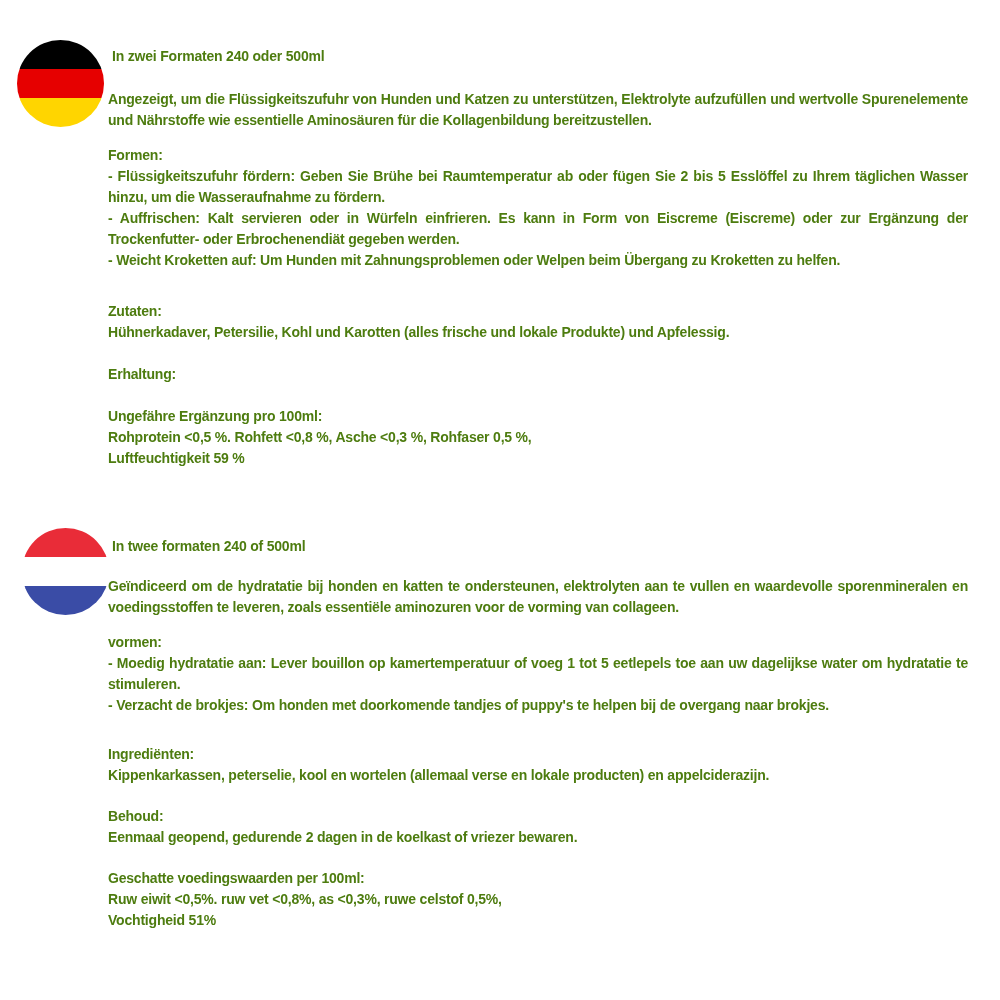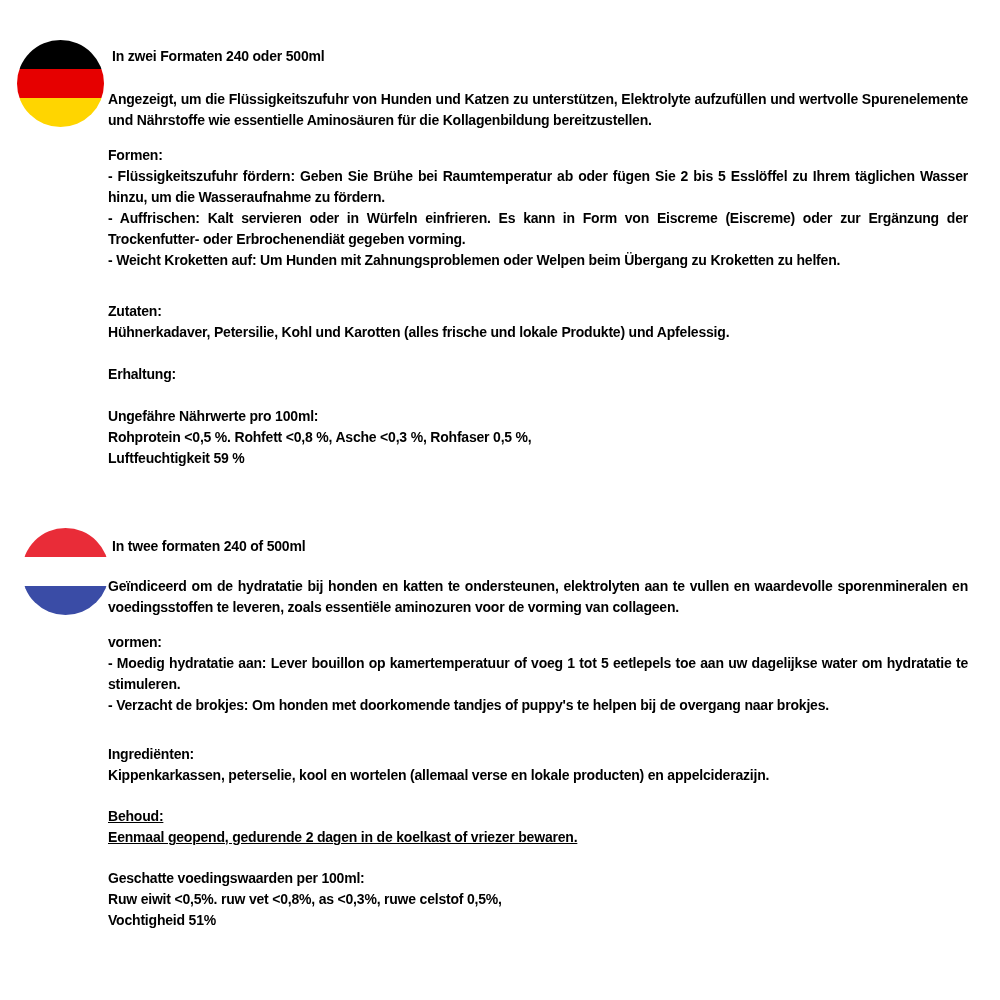--- a/index.html
+++ b/index.html
@@ -9,21 +9,21 @@
     height: 1000px;
     background: #ffffff;
     overflow: hidden;
   }
   .page {
     position: relative;
     width: 1000px;
     height: 825px;
     font-family: "Liberation Sans", sans-serif;
     font-weight: bold;
-    color: #000000;
+    color: #4d7c0f;
     font-size: 14px;
     letter-spacing: -0.2px;
     line-height: 21px;
   }
   .flag {
     position: absolute;
     width: 87px;
     height: 87px;
     border-radius: 50%;
     overflow: hidden;
@@ -41,53 +41,53 @@
   .col-de { top: 46px; }
   .col-nl { top: 536px; }
   .heading { padding-left: 4px; }
   .para { text-align: justify; }
   .intro { margin-top: 22px; }
   .col-nl .intro { margin-top: 19px; }
   .forms { margin-top: 14px; }
   .block-ingredients { margin-top: 30px; }
   .col-nl .block-ingredients { margin-top: 28px; }
   .block-storage { margin-top: 21px; }
-  .col-nl .block-storage { margin-top: 20px; text-decoration: underline; }
+  .col-nl .block-storage { margin-top: 20px; }
   .block-nutrition { margin-top: 21px; }
   .col-nl .block-nutrition { margin-top: 20px; }
 </style>
 </head>
 <body>
 
 <div class="page">
 
   <div class="flag flag-de">
     <span class="stripe" style="background: rgb(0, 0, 0);"></span>
     <span class="stripe" style="background: rgb(230, 0, 0);"></span>
     <span class="stripe" style="background: rgb(255, 213, 0);"></span>
   </div>
 
   <div class="col col-de">
     <div class="heading">In zwei Formaten 240 oder 500ml</div>
     <div class="para intro">Angezeigt, um die Flüssigkeitszufuhr von Hunden und Katzen zu unterstützen, Elektrolyte aufzufüllen und wertvolle Spurenelemente und Nährstoffe wie essentielle Aminosäuren für die Kollagenbildung bereitzustellen.</div>
     <div class="forms">
       <div>Formen:</div>
       <div class="para">- Flüssigkeitszufuhr fördern: Geben Sie Brühe bei Raumtemperatur ab oder fügen Sie 2 bis 5 Esslöffel zu Ihrem täglichen Wasser hinzu, um die Wasseraufnahme zu fördern.</div>
-      <div class="para">- Auffrischen: Kalt servieren oder in Würfeln einfrieren. Es kann in Form von Eiscreme (Eiscreme) oder zur Ergänzung der Trockenfutter- oder Erbrochenendiät gegeben vorming.</div>
+      <div class="para">- Auffrischen: Kalt servieren oder in Würfeln einfrieren. Es kann in Form von Eiscreme (Eiscreme) oder zur Ergänzung der Trockenfutter- oder Erbrochenendiät gegeben werden.</div>
       <div class="para">- Weicht Kroketten auf: Um Hunden mit Zahnungsproblemen oder Welpen beim Übergang zu Kroketten zu helfen.</div>
     </div>
     <div class="block-ingredients">
       <div>Zutaten:</div>
       <div>Hühnerkadaver, Petersilie, Kohl und Karotten (alles frische und lokale Produkte) und Apfelessig.</div>
     </div>
     <div class="block-storage">
       <div>Erhaltung:</div>
     </div>
     <div class="block-nutrition">
-      <div>Ungefähre Nährwerte pro 100ml:</div>
+      <div>Ungefähre Ergänzung pro 100ml:</div>
       <div>Rohprotein &lt;0,5 %. Rohfett &lt;0,8 %, Asche &lt;0,3 %, Rohfaser 0,5 %,</div>
       <div>Luftfeuchtigkeit 59 %</div>
     </div>
   </div>
 
   <div class="flag flag-nl">
     <span class="stripe" style="background: rgb(233, 44, 56);"></span>
     <span class="stripe" style="background: rgb(255, 255, 255);"></span>
     <span class="stripe" style="background: rgb(58, 76, 166);"></span>
   </div>

